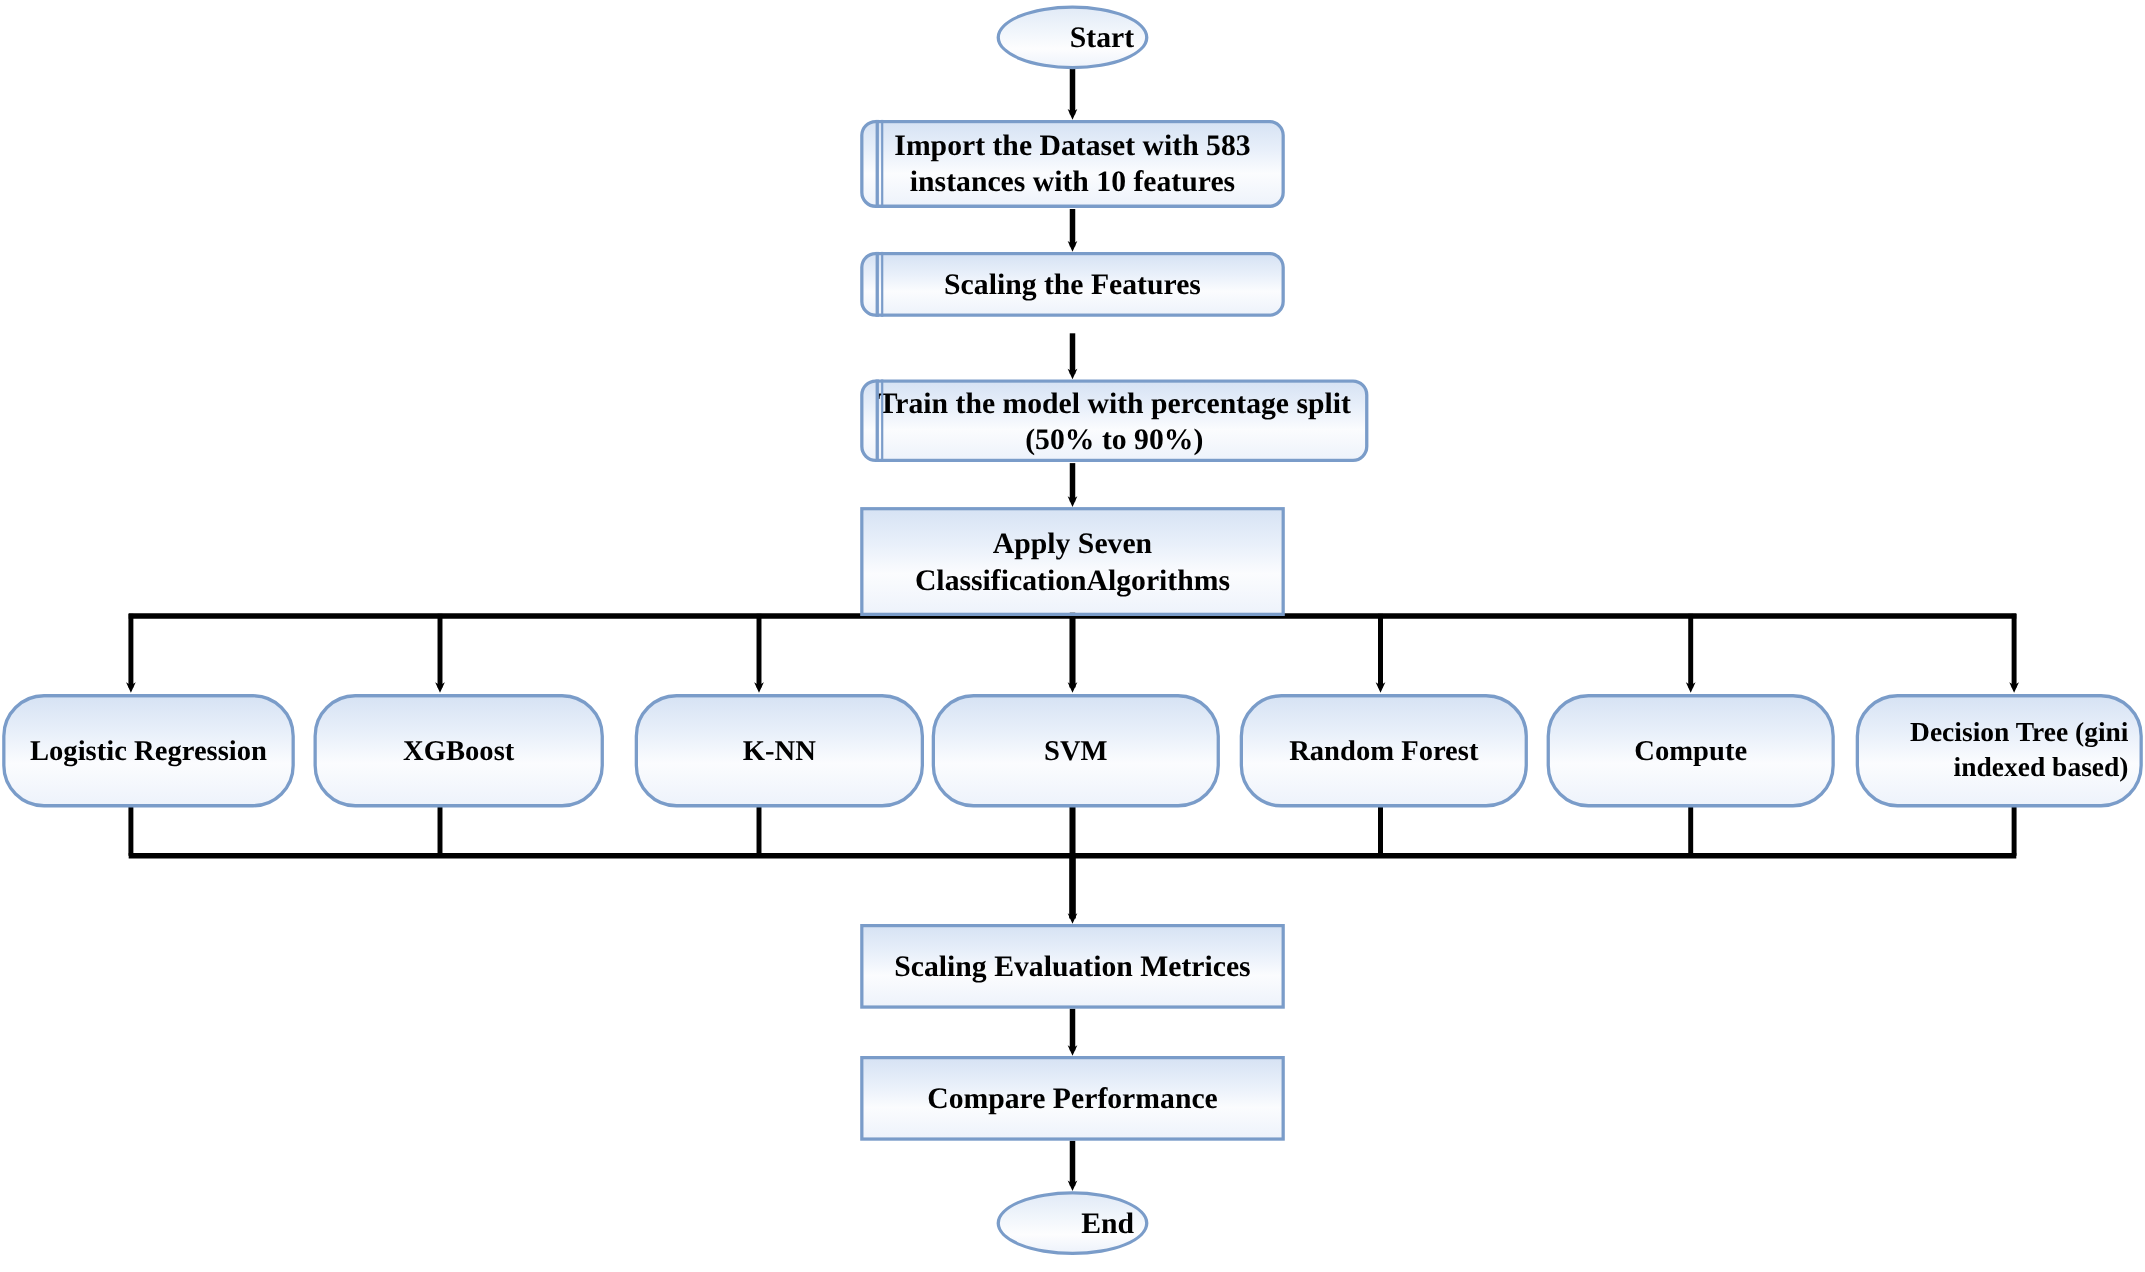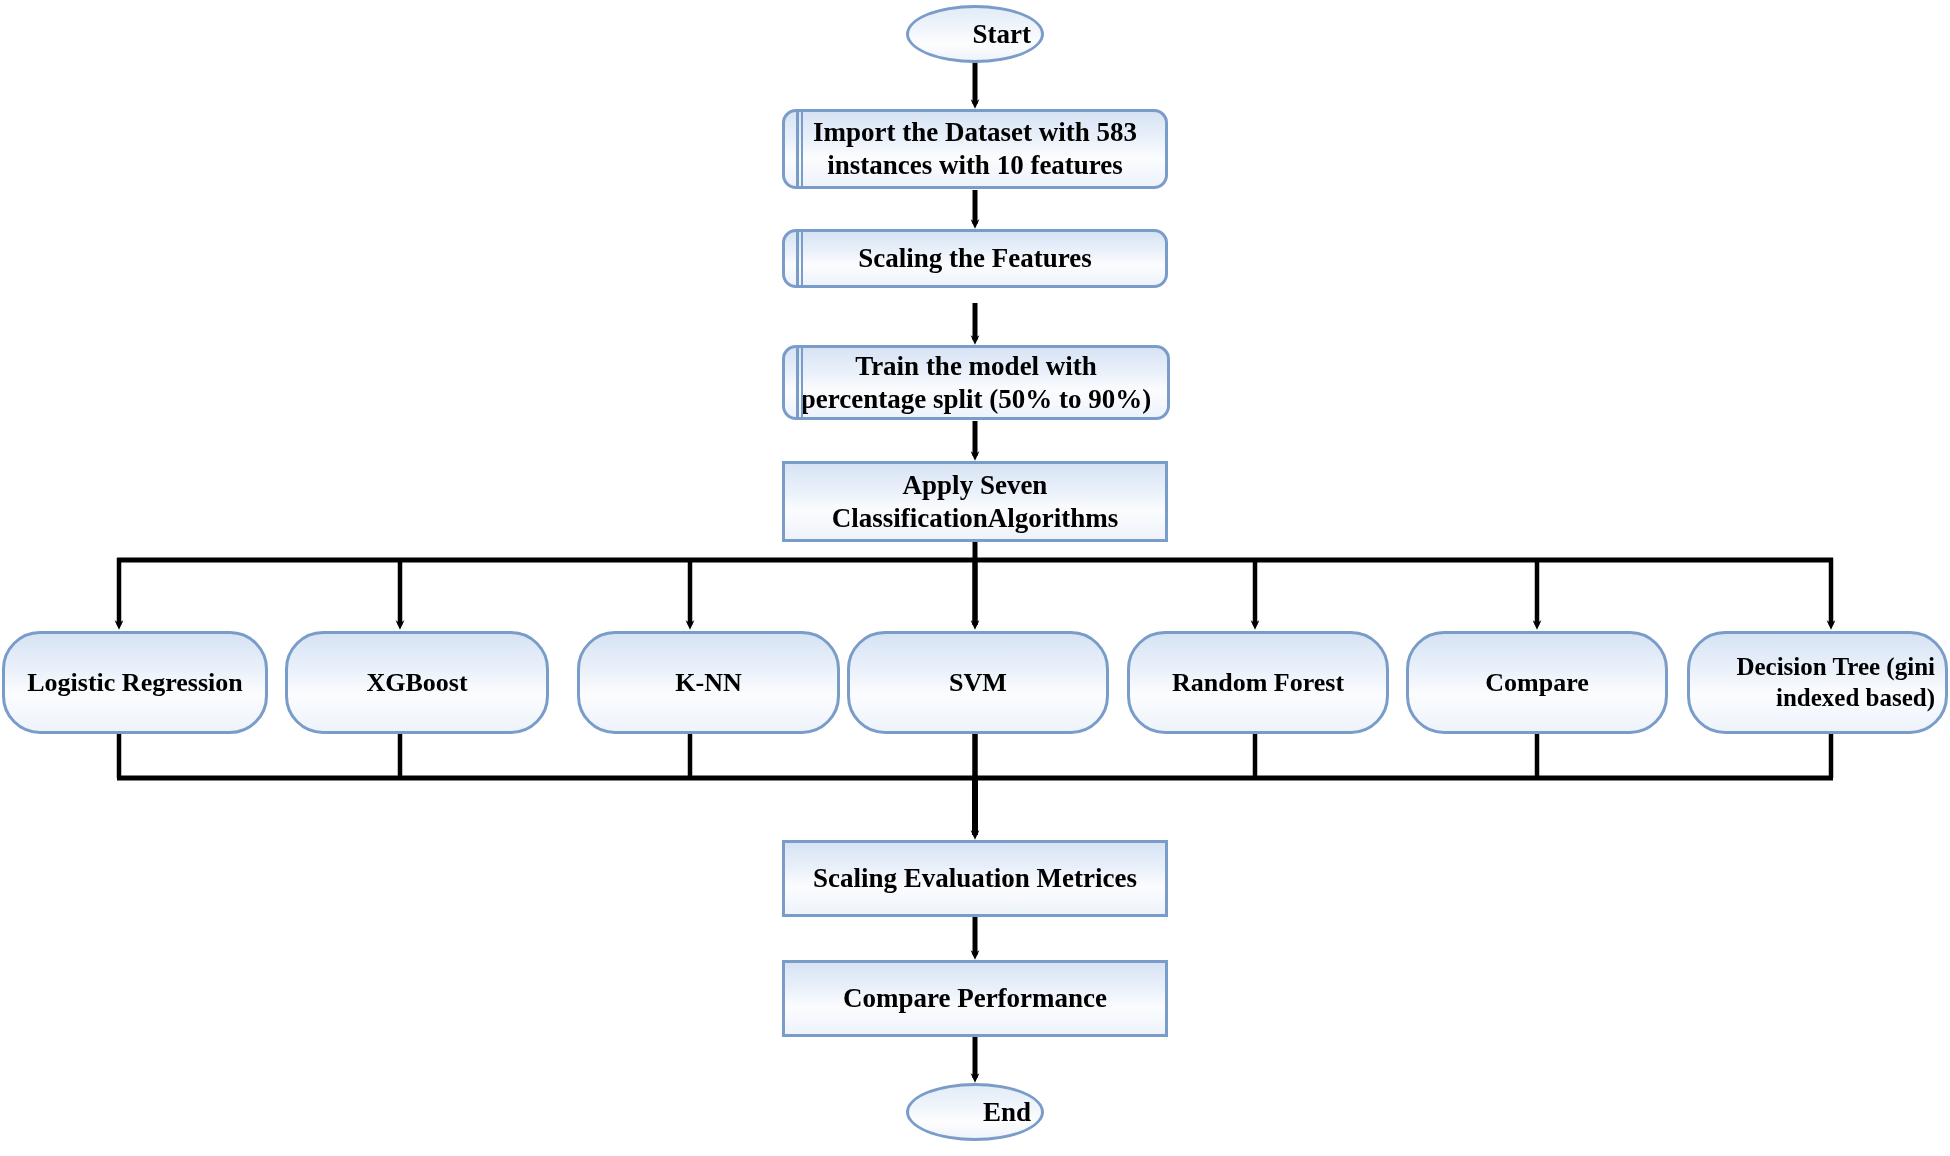--- a/index.html
+++ b/index.html
@@ -142,25 +142,25 @@
   </div>
 
   <div class="node predef" style="left:782px; top:109px; width:386px; height:80px;">
     <span class="lbl">Import the Dataset with 583 instances with 10 features</span>
   </div>
 
   <div class="node predef" style="left:782px; top:229px; width:386px; height:59px;">
     <span class="lbl">Scaling the Features</span>
   </div>
 
-  <div class="node predef" style="left:782px; top:345px; width:388px; height:75px;">
+  <div class="node predef" style="left:782px; top:345px; width:462px; height:75px;">
     <span class="lbl">Train the model with percentage split (50% to 90%)</span>
   </div>
 
-  <div class="node process" style="left:782px; top:461px; width:386px; height:81px;">
+  <div class="node process" style="left:782px; top:461px; width:386px; height:99px;">
     <span class="lbl">Apply Seven ClassificationAlgorithms</span>
   </div>
 
   <div class="node algo" style="left:2px; top:631px; width:266px; height:103px;">
     <span class="lbl">Logistic Regression</span>
   </div>
 
   <div class="node algo" style="left:285px; top:631px; width:264px; height:103px;">
     <span class="lbl">XGBoost</span>
   </div>
@@ -171,21 +171,21 @@
 
   <div class="node algo" style="left:1127px; top:631px; width:262px; height:103px;">
     <span class="lbl">Random Forest</span>
   </div>
 
   <div class="node algo" style="left:847px; top:631px; width:262px; height:103px;">
     <span class="lbl">SVM</span>
   </div>
 
   <div class="node algo" style="left:1406px; top:631px; width:262px; height:103px;">
-    <span class="lbl">Compare</span>
+    <span class="lbl">Compute</span>
   </div>
 
   <div class="node algo algo-wide" style="left:1687px; top:631px; width:261px; height:103px;">
     <span class="lbl">Decision Tree (gini indexed based)</span>
   </div>
 
   <div class="node process" style="left:782px; top:840px; width:386px; height:77px;">
     <span class="lbl">Scaling Evaluation Metrices</span>
   </div>
 

